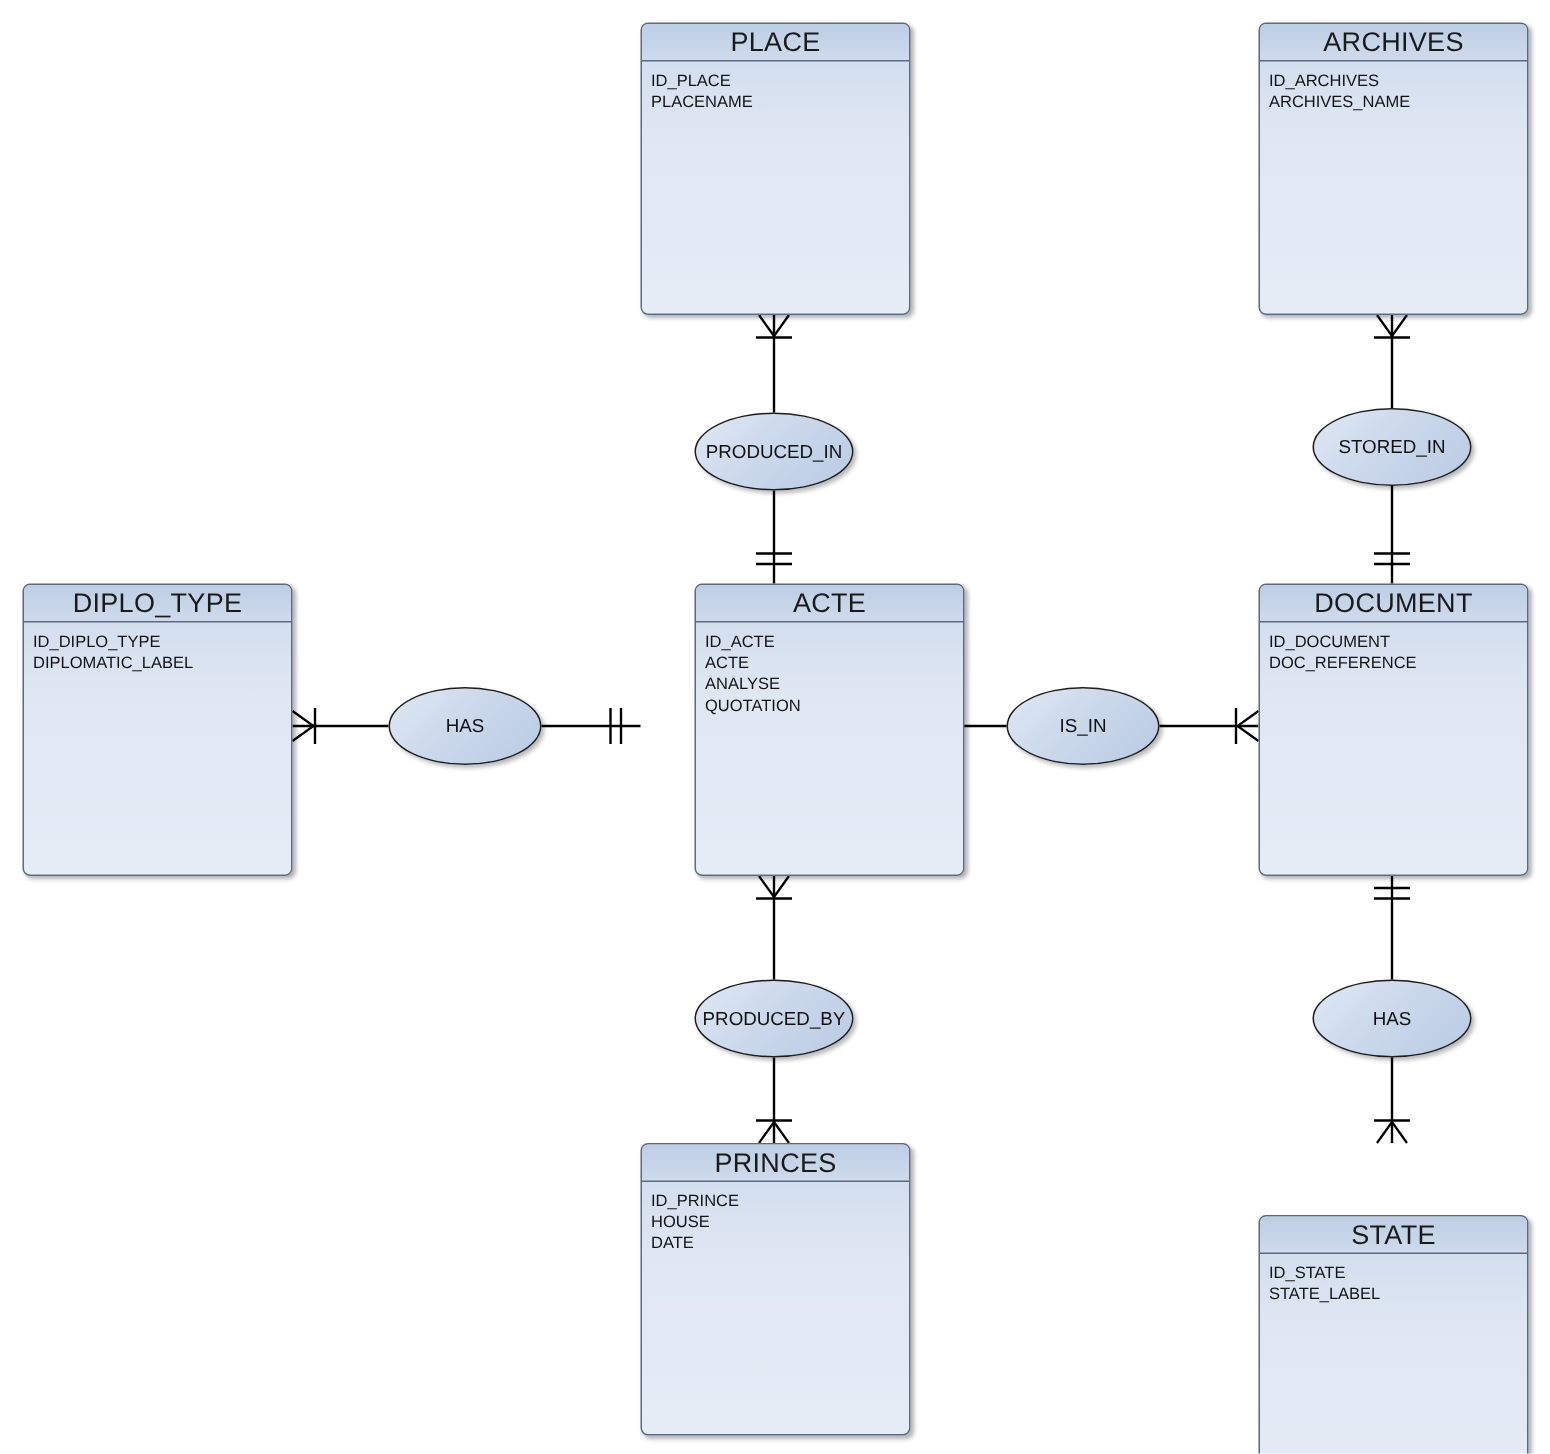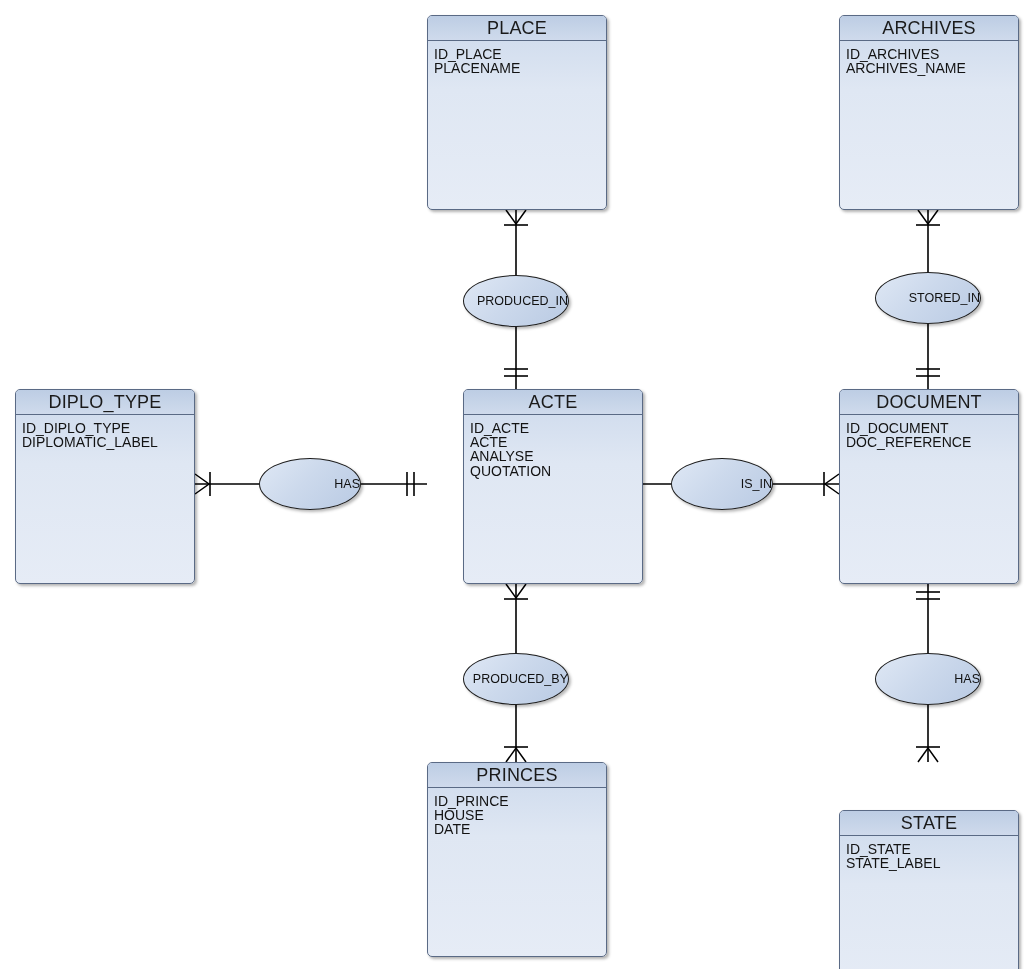--- a/index.html
+++ b/index.html
@@ -43,38 +43,38 @@
     line-height: 24px;
     text-align: center;
     font-size: 18px;
     color: #1a1a1a;
     border-bottom: 1px solid #5a6a85;
     background: linear-gradient(to bottom, #bdcde4 0%, #c6d4e8 50%, #cfdaec 100%);
     letter-spacing: 0.2px;
   }
   .entity-attrs {
     padding: 6px 0 0 6px;
-    font-size: 14px;
+    font-size: 11px;
     color: #131313;
     line-height: 14.2px;
   }
   .entity-attrs div {
     white-space: nowrap;
   }
   
   .rel {
     position: absolute;
     box-sizing: border-box;
     border: 1.3px solid #1d1d1d;
     border-radius: 50%;
     background: linear-gradient(135deg, #dfe8f5 0%, #ccd9ec 45%, #b9cae3 100%);
     box-shadow: 2px 2px 3px rgba(0,0,0,0.28);
     display: flex;
     align-items: center;
-    justify-content: flex-end;
+    justify-content: center;
     font-size: 12.5px;
     color: #111111;
     white-space: nowrap;
   }
 </style>
 </head>
 <body>
 
 <div id="canvas">
 

